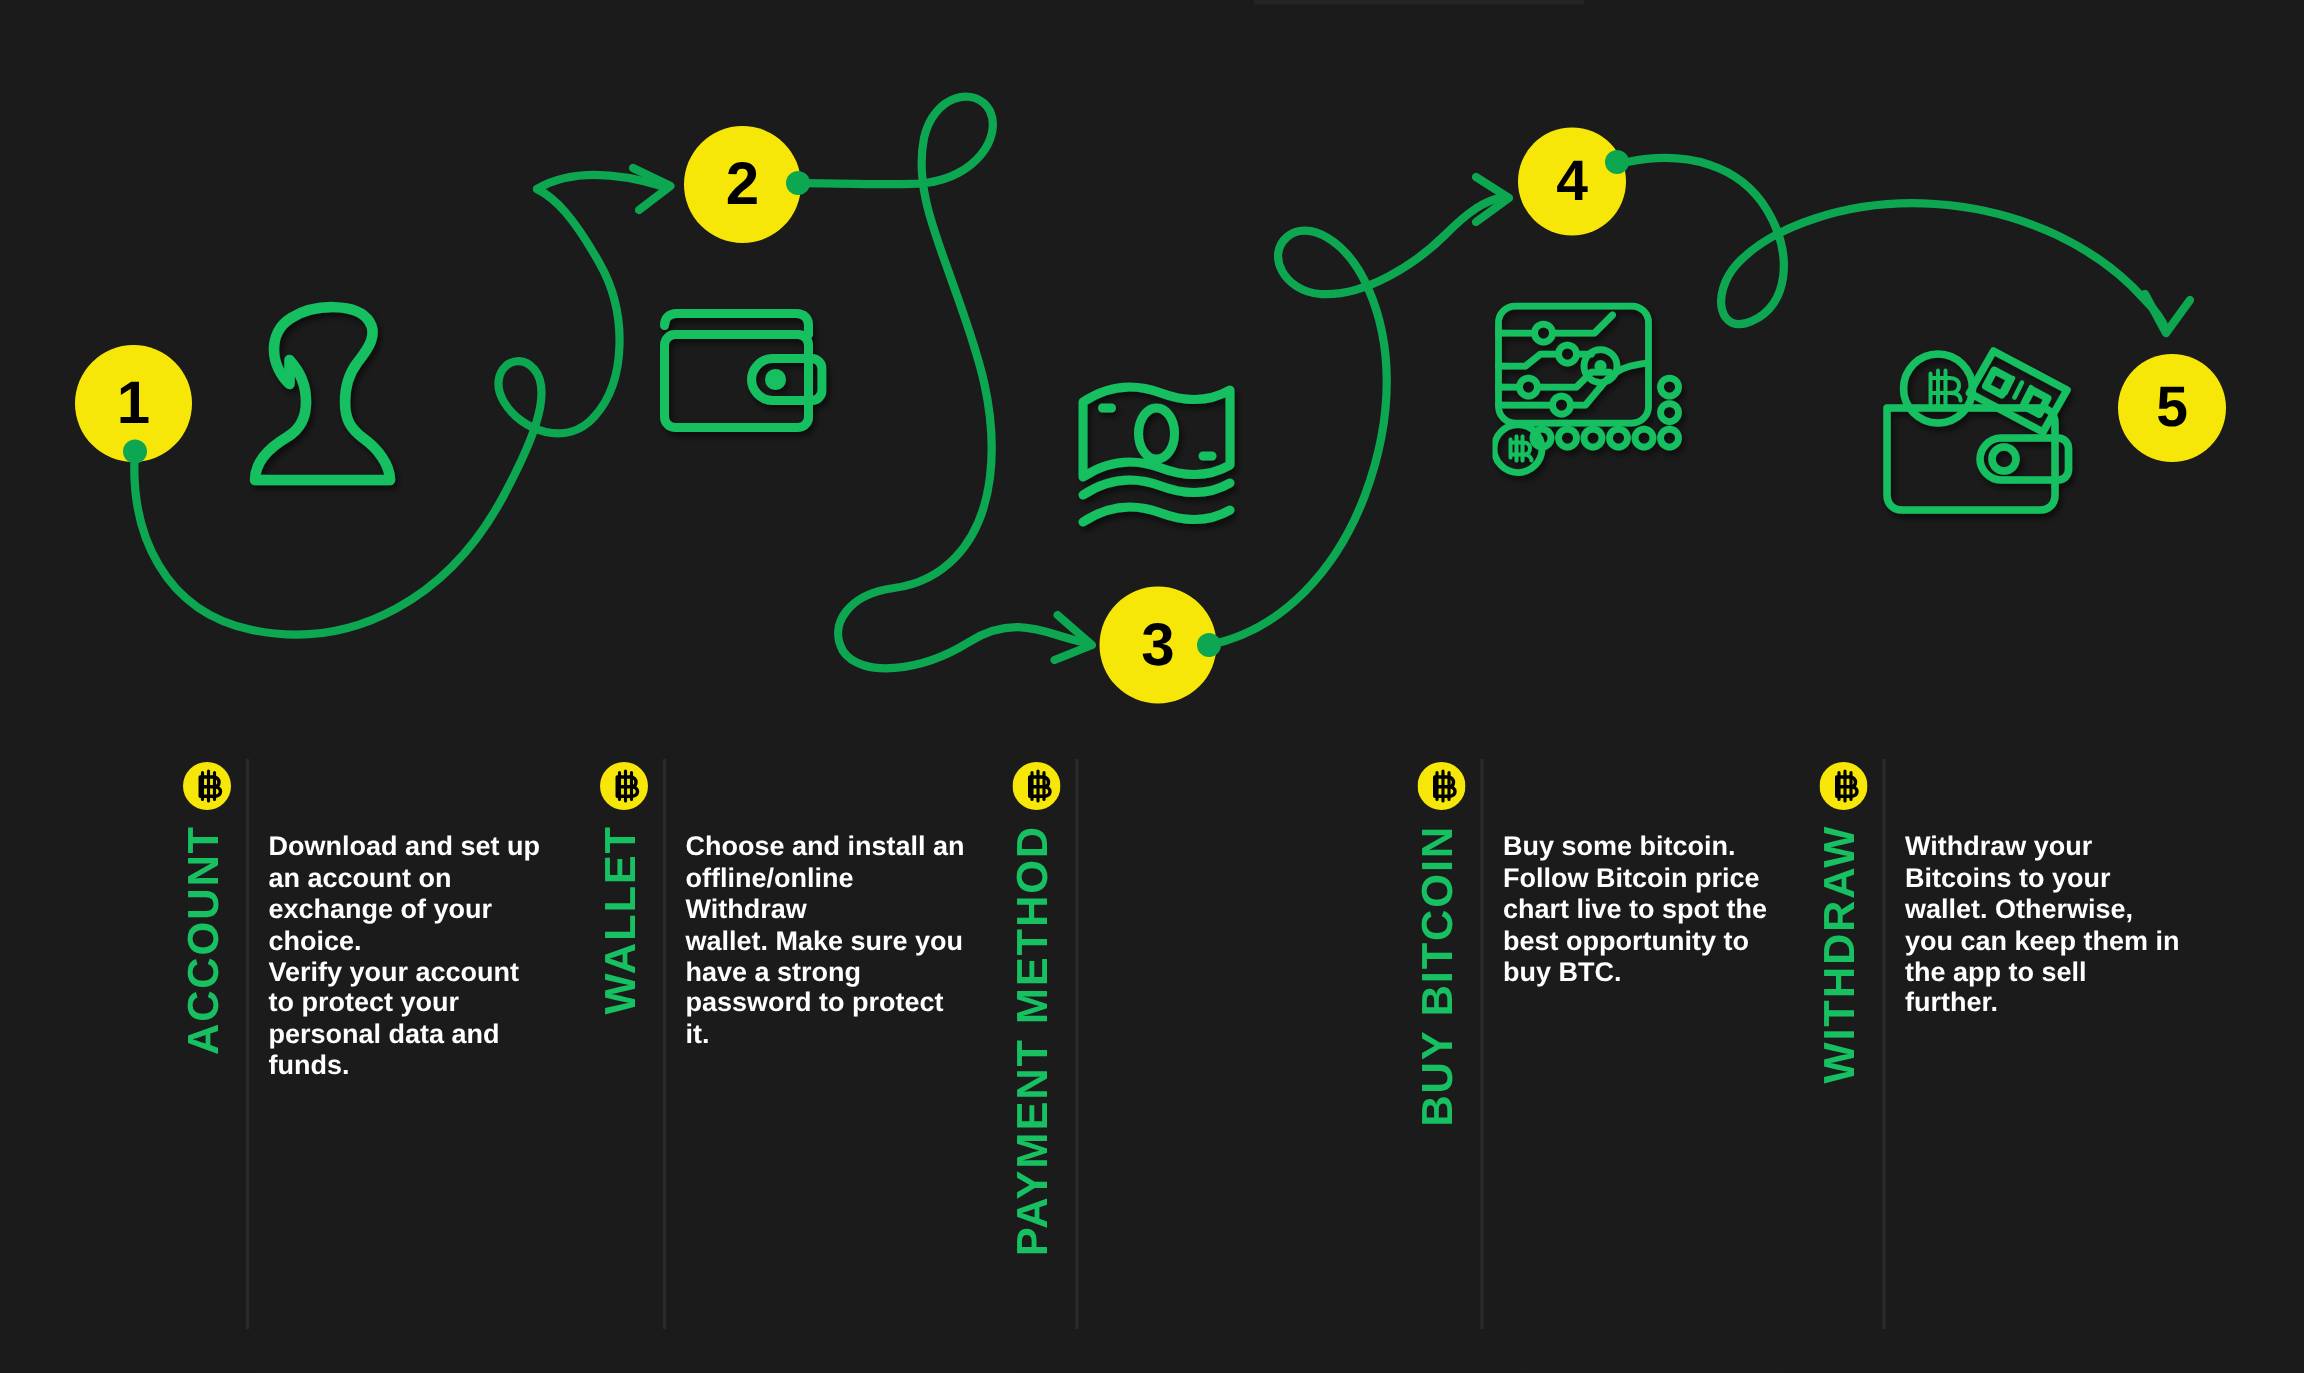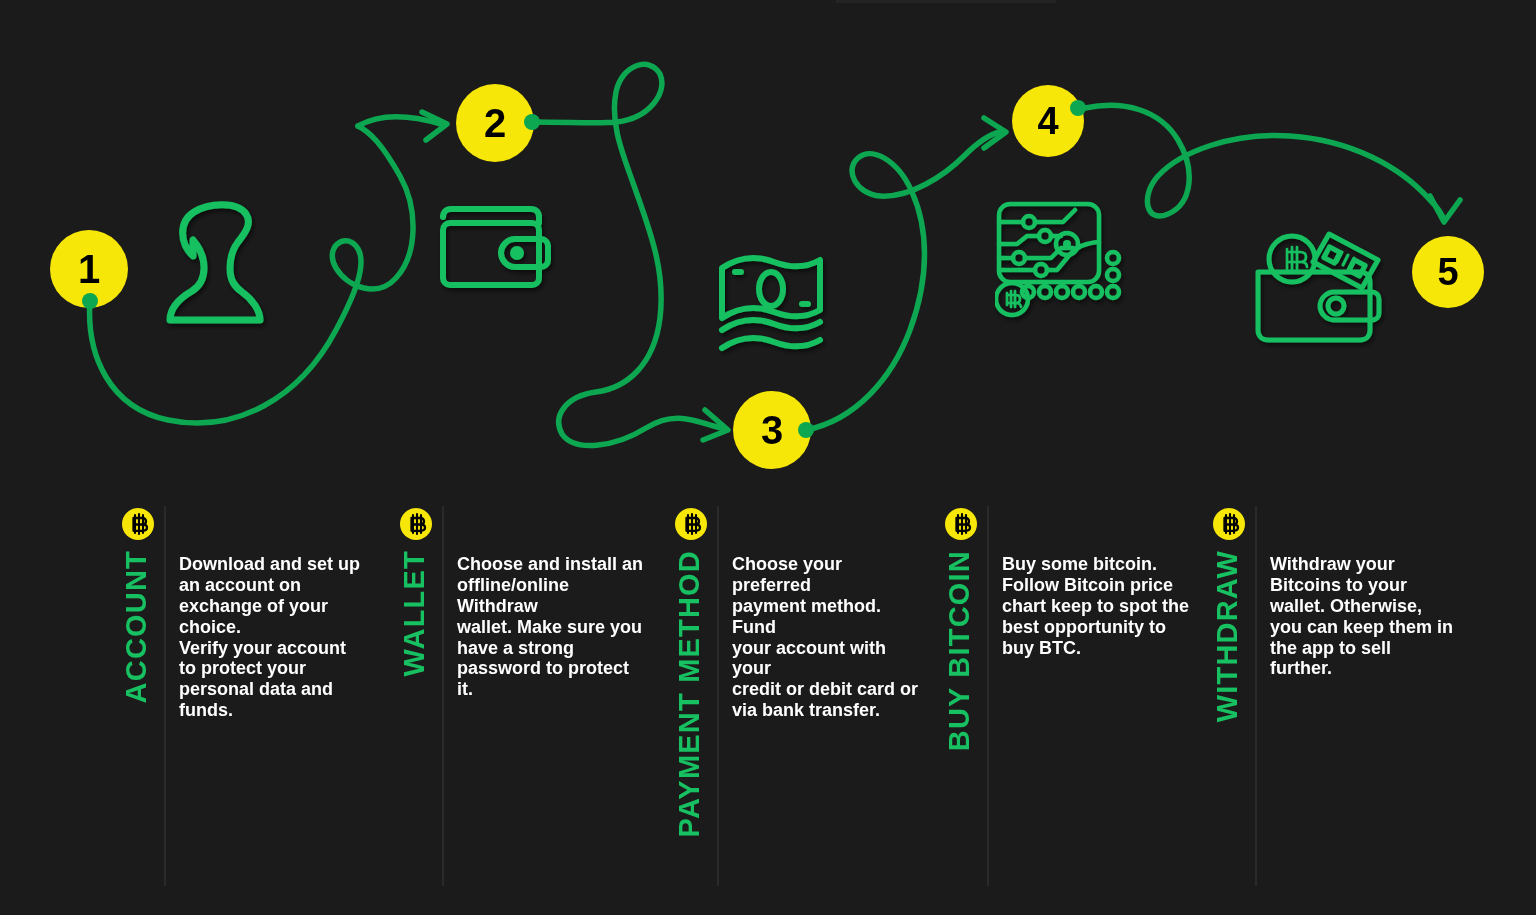--- a/index.html
+++ b/index.html
@@ -299,41 +299,36 @@
       <svg class="btc-badge" viewBox="0 0 32 32">
         <circle cx="16" cy="16" r="16" fill="#f7e708"></circle>
         <g fill="none" stroke="#000000" stroke-width="2.1" stroke-linecap="round">
           <path d="M13,7 L13,25 M17,6 L17,26 M21,7 L21,25"></path>
         </g>
         <path d="M11.5,10 L20,10 C22.6,10 24,11.6 24,13.6 C24,15.6 22.6,16.5 20,16.5
                  L11.5,16.5 L20.6,16.5 C23.4,16.5 25,17.8 25,19.6 C25,21.6 23.4,22.8 20.6,22.8 L11.5,22.8 Z" fill="none" stroke="#000000" stroke-width="2.3" stroke-linejoin="round"></path>
       </svg>
       <div class="caption-rule"></div>
       <div class="vert-label">PAYMENT METHOD</div>
-      <div class="caption-text">Choose your preferred
-payment method. Fund
-your account with your
-credit or debit card or
-via bank transfer.</div>
     </div>
 
     <div class="caption-col" style="left:945px; width:250px;">
       <svg class="btc-badge" viewBox="0 0 32 32">
         <circle cx="16" cy="16" r="16" fill="#f7e708"></circle>
         <g fill="none" stroke="#000000" stroke-width="2.1" stroke-linecap="round">
           <path d="M13,7 L13,25 M17,6 L17,26 M21,7 L21,25"></path>
         </g>
         <path d="M11.5,10 L20,10 C22.6,10 24,11.6 24,13.6 C24,15.6 22.6,16.5 20,16.5
                  L11.5,16.5 L20.6,16.5 C23.4,16.5 25,17.8 25,19.6 C25,21.6 23.4,22.8 20.6,22.8 L11.5,22.8 Z" fill="none" stroke="#000000" stroke-width="2.3" stroke-linejoin="round"></path>
       </svg>
       <div class="caption-rule"></div>
       <div class="vert-label">BUY BITCOIN</div>
       <div class="caption-text">Buy some bitcoin.
 Follow Bitcoin price
-chart keep to spot the
+chart live to spot the
 best opportunity to
 buy BTC.</div>
     </div>
 
     <div class="caption-col" style="left:1213px; width:280px;">
       <svg class="btc-badge" viewBox="0 0 32 32">
         <circle cx="16" cy="16" r="16" fill="#f7e708"></circle>
         <g fill="none" stroke="#000000" stroke-width="2.1" stroke-linecap="round">
           <path d="M13,7 L13,25 M17,6 L17,26 M21,7 L21,25"></path>
         </g>

